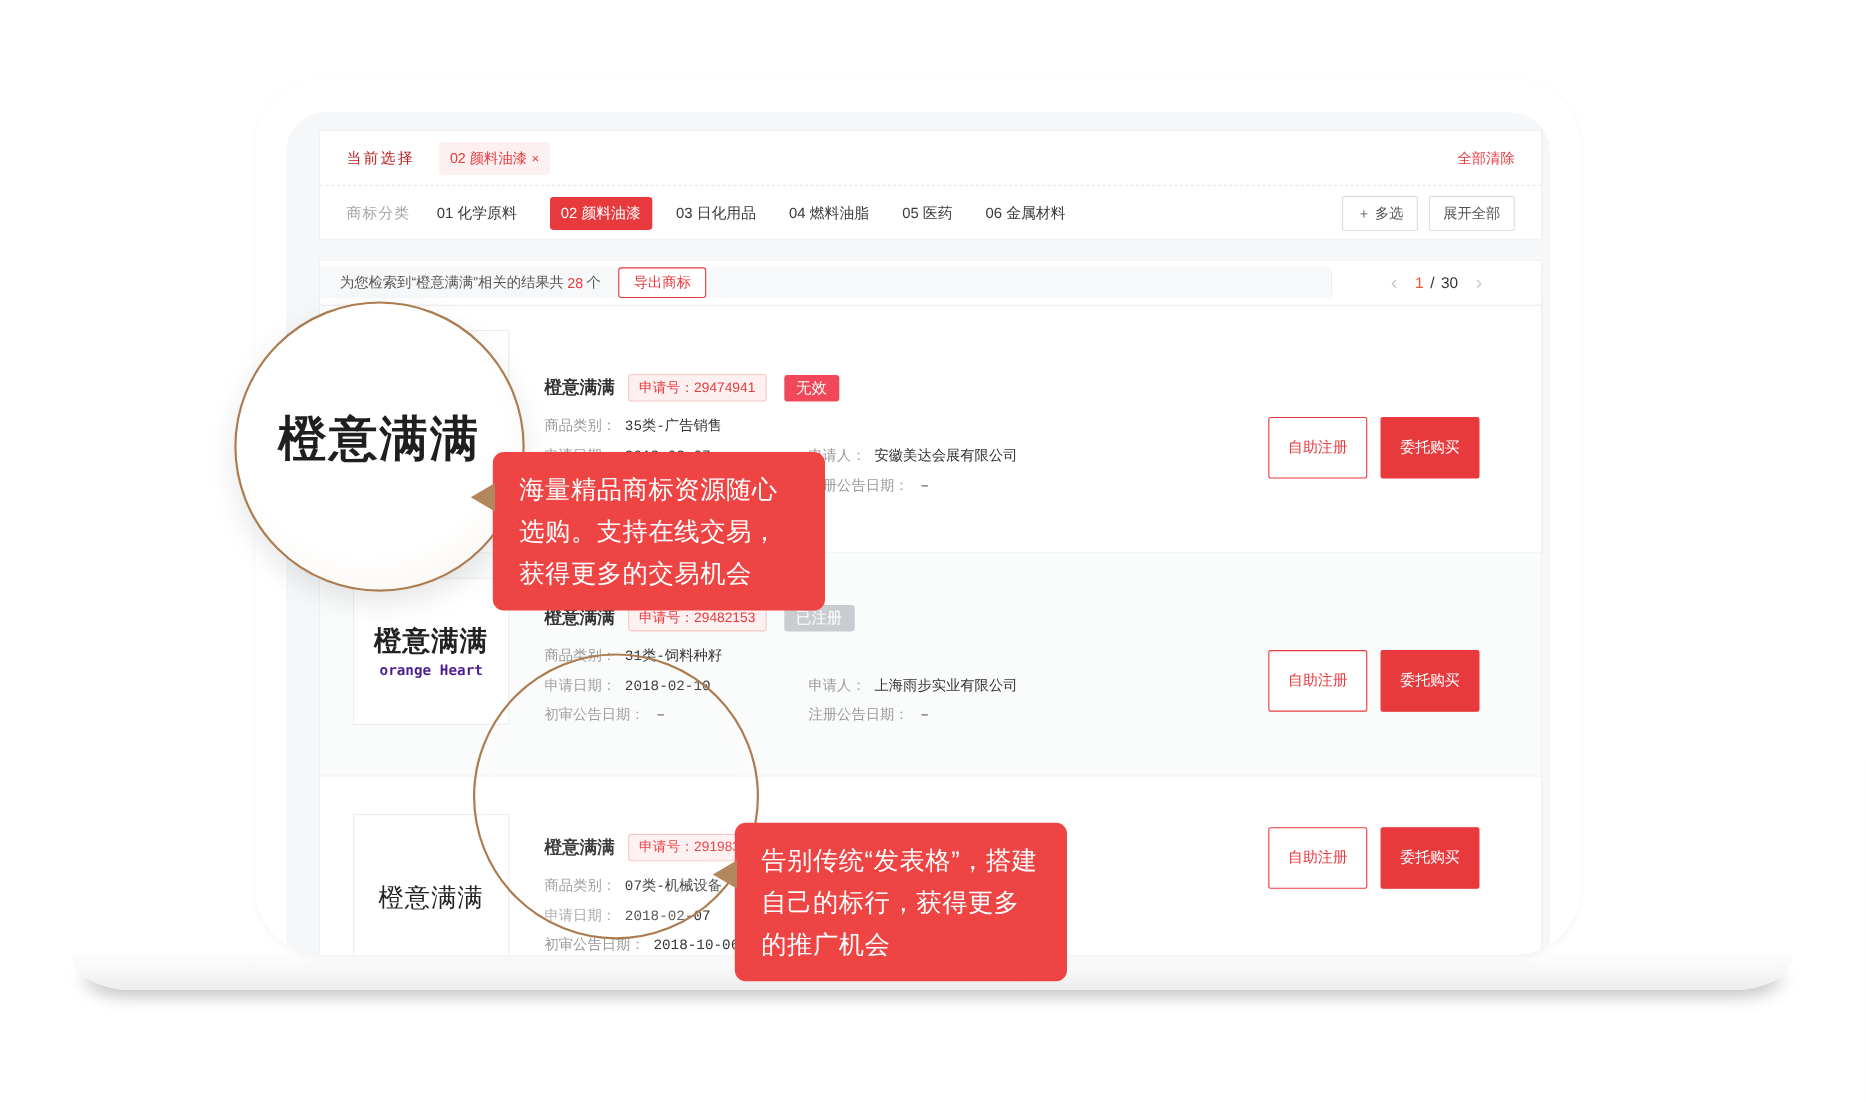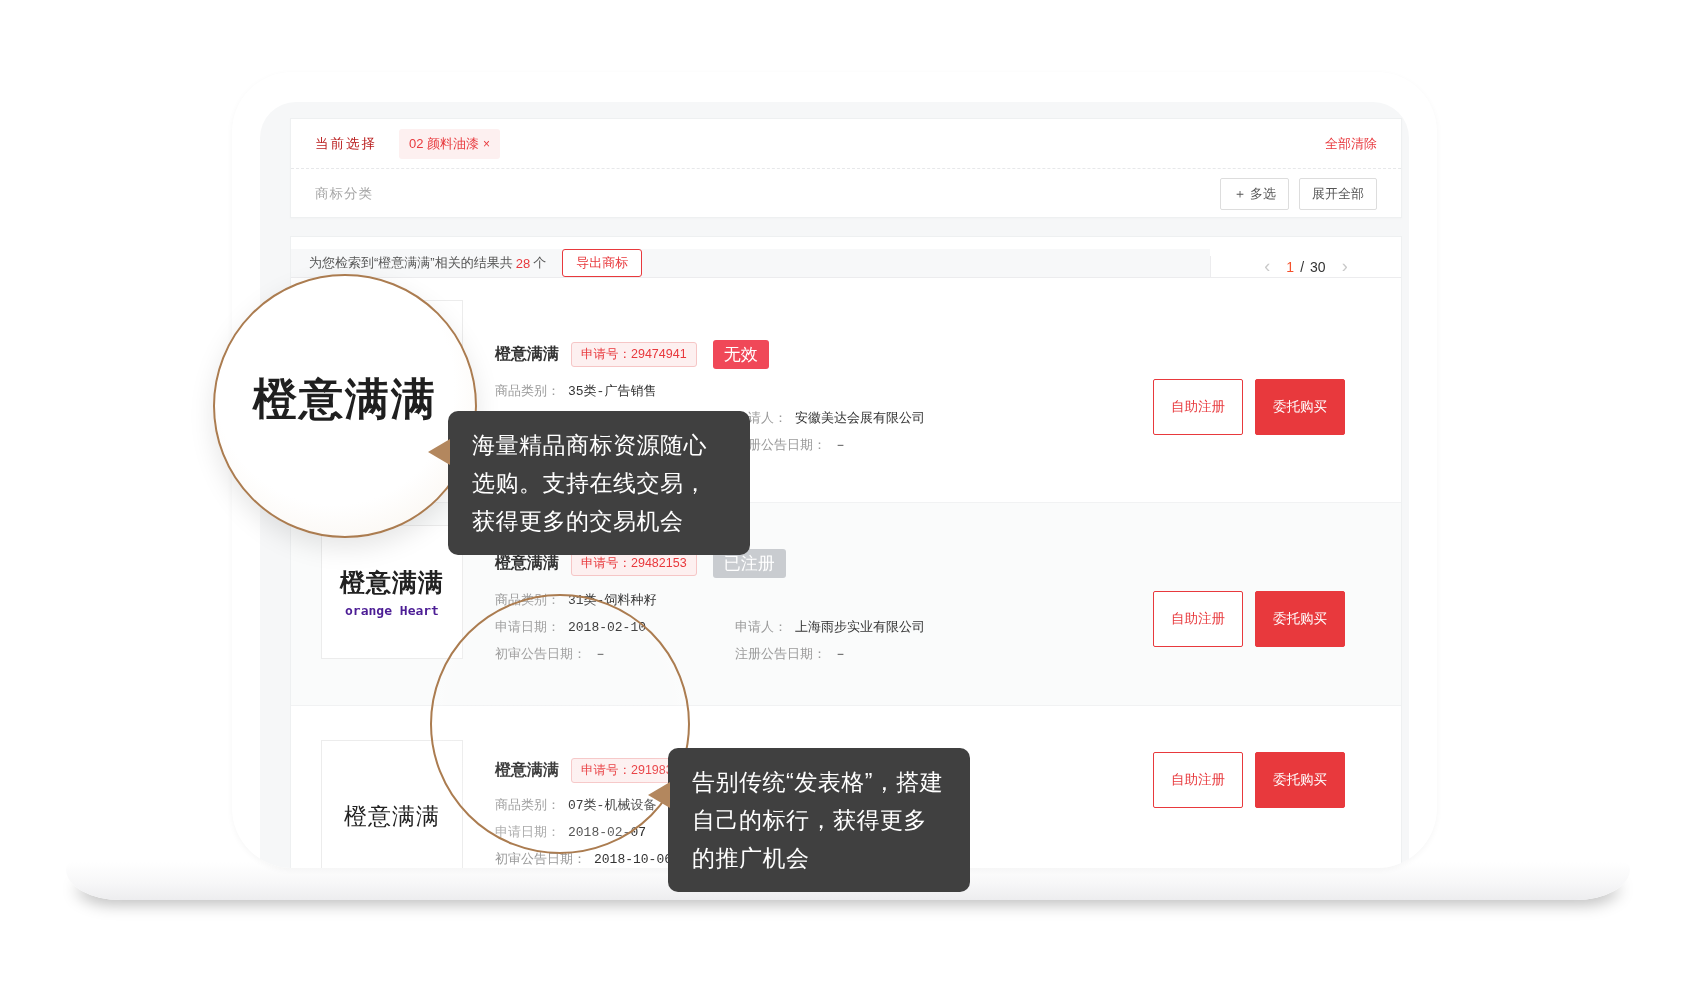--- a/index.html
+++ b/index.html
@@ -28,21 +28,21 @@
   .sel-tag{margin-left:22px;background:#fdf0f0;color:#e8393d;border-radius:3px;padding:6px 10px;font-size:13px;cursor:pointer;}
   .sel-tag .x{margin-left:4px;font-size:12px;}
   .spacer{flex:1;}
   .clear-all{color:#e8393d;font-size:13px;cursor:pointer;}
   .cats{display:flex;align-items:center;margin-left:24px;}
   .cat{margin-right:30px;color:#3a3a3a;cursor:pointer;white-space:nowrap;}
   .cat.active{background:#e8393d;color:#fff;border-radius:3px;padding:6px 10px;margin-right:22px;}
   .mini-btn{border:1px solid #ddd;color:#555;border-radius:2px;padding:6px 12px;font-size:13px;margin-left:10px;cursor:pointer;background:#fff;white-space:nowrap;}
 
   .results-card{top:164px;height:720px;padding:0;}
-  .res-header{height:40px;display:flex;align-items:flex-end;border-bottom:1px solid #ececee;}
+  .res-header{height:40px;display:flex;align-items:center;border-bottom:1px solid #ececee;}
   .res-header-left{flex:1;background:#f7f8f9;display:flex;align-items:center;padding:0 18px;font-size:13px;color:#555;}
   .res-count-num{color:#e8393d;margin:0 3px;}
   .export-btn{border:1px solid #e8393d;color:#e8393d;background:#fff;border-radius:3px;
     padding:4px 13px;font-size:13px;margin:0 16px;cursor:pointer;white-space:nowrap;}
   .disclaimer{color:#9aa0a6;font-size:12.5px;white-space:nowrap;overflow:hidden;}
   .disclaimer .link{color:#4a86c8;cursor:pointer;}
   .pager{width:190px;background:#fff;border-left:1px solid #ececee;display:flex;align-items:center;justify-content:center;font-size:14px;color:#333;}
   .pg-arrow{color:#c9c9c9;font-size:18px;padding:0 16px;cursor:pointer;}
   .pg-cur{color:#f4512c;margin-right:6px;}
   .pg-total{margin-left:6px;}
@@ -60,21 +60,21 @@
   .row2 .tm-text{font-family:"DejaVu Serif","Liberation Serif",serif;font-size:25px;font-weight:700;}
   .tm-sub{font-family:"DejaVu Sans Mono","Liberation Mono",monospace;font-weight:700;font-size:13px;margin-top:4px;color:#4c1d95;}
   .details{margin-left:32px;flex:1;}
   .row1 .details{margin-top:62px;}
   .row2 .details{margin-top:46px;}
   .row3 .details{margin-top:52px;}
   .title-line{display:flex;align-items:center;margin-bottom:9px;}
   .tm-name{font-size:16px;font-weight:700;color:#333;}
   .app-no{margin-left:12px;border:1px solid #f6c6c6;background:#fdf0f0;color:#e8393d;
     font-size:12.5px;border-radius:3px;padding:3px 9px;white-space:nowrap;}
-  .status{margin-left:16px;color:#fff;font-size:17px;border-radius:3px;padding:3px 11px;white-space:nowrap;}
+  .status{margin-left:16px;color:#fff;font-size:14px;border-radius:3px;padding:3px 11px;white-space:nowrap;}
   .status.invalid{background:#f04858;}
   .status.registered{background:#c9ccd0;}
   .status:empty{display:none;}
   .f-line{display:flex;font-size:13px;line-height:27px;font-family:Liberation Mono, monospace;}
   .f-col1{width:240px;display:flex;}
   .f-col2{display:flex;}
   .f-label{color:#9a9a9a;margin-right:8px;white-space:nowrap;}
   .f-value{color:#333;white-space:nowrap;}
   .f-label:empty,.f-value:empty{display:none;}
   .row-btns{position:absolute;right:56px;display:flex;}
@@ -86,21 +86,21 @@
   .btn.solid{border:1px solid #e8393d;background:#e8393d;color:#fff;margin-left:12px;}
 
   
   .lens{position:absolute;border:2px solid #ab7c50;border-radius:50%;z-index:5;box-sizing:border-box;}
   .lens1{left:213px;top:274px;width:264px;height:264px;
     background:radial-gradient(circle at 46% 42%, #ffffff 58%, #faf6f1 82%, #f1e9df 100%);
     box-shadow:0 10px 26px rgba(0,0,0,0.10);display:flex;align-items:center;justify-content:center;}
   .lens1 .big-mark{font-size:44px;font-weight:600;color:#1f1f1f;letter-spacing:2px;margin-top:-14px;}
   .lens2{left:430px;top:594px;width:260px;height:260px;
     background:radial-gradient(circle at 50% 45%, rgba(255,255,255,0.05) 55%, rgba(255,255,255,0.55) 100%);}
-  .tooltip{position:absolute;width:302px;background:#404040;color:#fff;border-radius:10px;
+  .tooltip{position:absolute;width:302px;background:#ef4444;color:#fff;border-radius:10px;
     padding:15px 24px;font-size:23px;line-height:38px;z-index:6;box-sizing:border-box;letter-spacing:0.5px;}
   .tooltip::before{content:"";position:absolute;left:-20px;border:13px solid transparent;
     border-right:22px solid #b3875e;border-left:none;}
   .tooltip1{left:448px;top:411px;}
   .tooltip1::before{top:28px;}
   .tooltip2{left:668px;top:748px;}
   .tooltip2::before{top:34px;}
 </style>
 </head>
 <body>
@@ -114,20 +114,28 @@
 
     <div class="card filter-card">
       <div class="filter-row first">
         <span class="filter-label">当前选择</span>
         <span class="sel-tag"><span>02 颜料油漆</span><span class="x">×</span></span>
         <span class="spacer"></span>
         <span class="clear-all">全部清除</span>
       </div>
       <div class="filter-row">
         <span class="filter-label muted">商标分类</span>
+        <span class="cats">
+          <span class="cat">01 化学原料</span>
+          <span class="cat active">02 颜料油漆</span>
+          <span class="cat">03 日化用品</span>
+          <span class="cat">04 燃料油脂</span>
+          <span class="cat">05 医药</span>
+          <span class="cat">06 金属材料</span>
+        </span>
         <span class="spacer"></span>
         <span class="mini-btn">＋ 多选</span>
         <span class="mini-btn">展开全部</span>
       </div>
     </div>
 
     <div class="card results-card">
       <div class="res-header">
         <div class="res-header-left">
           <span>为您检索到“橙意满满”相关的结果共</span>

